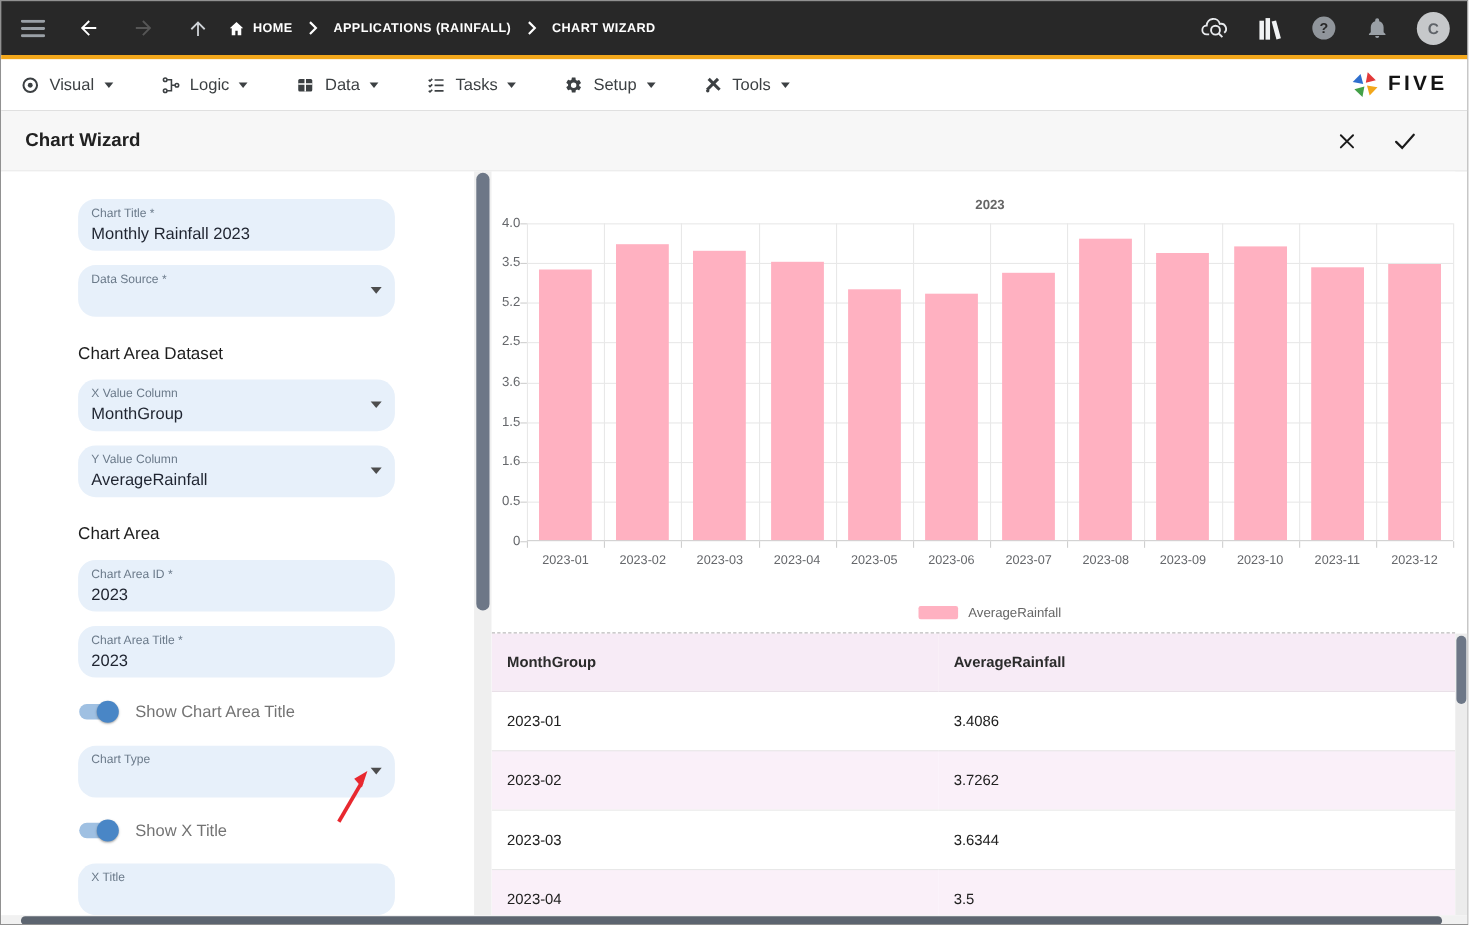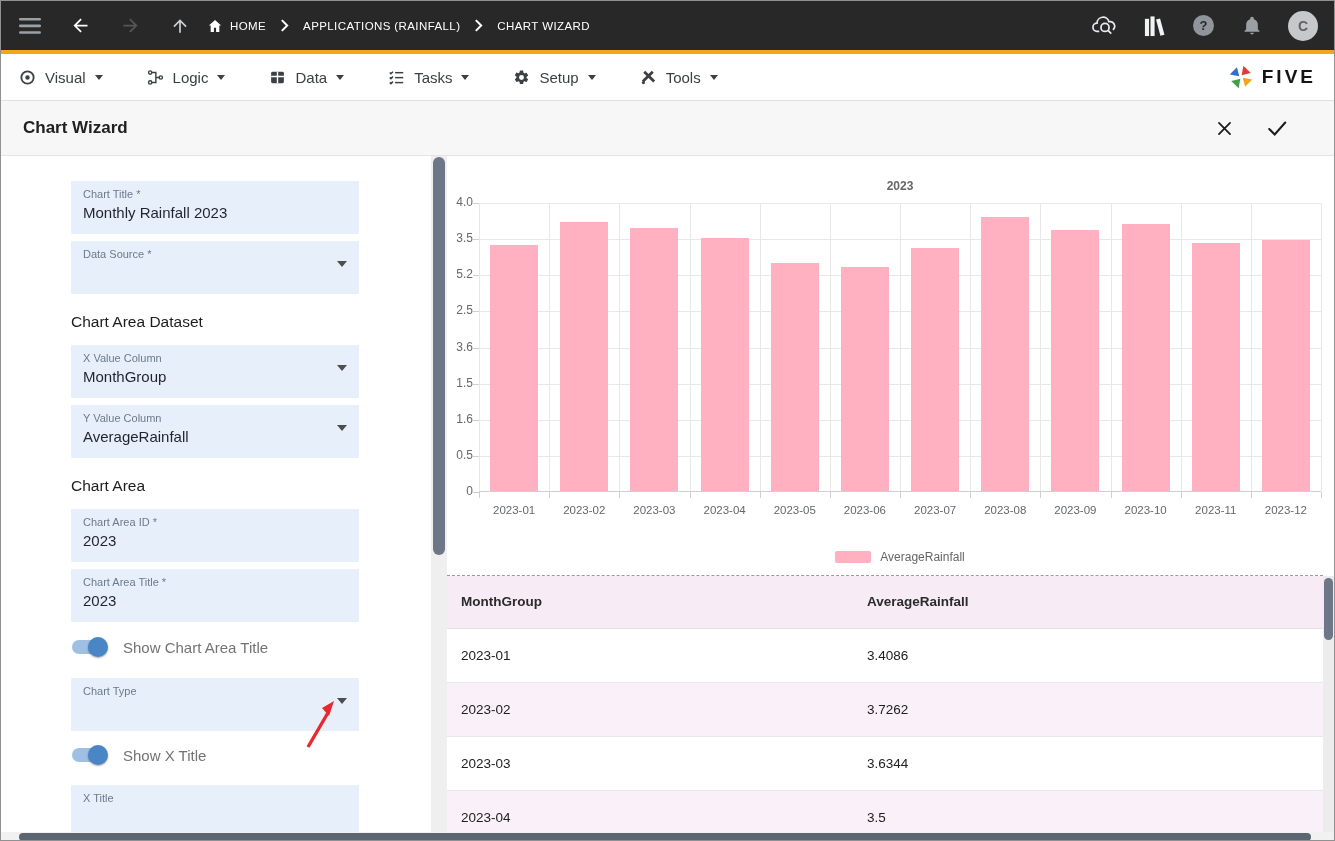--- a/index.html
+++ b/index.html
@@ -8,21 +8,21 @@
     position:relative; width:1335px; height:841px; overflow:hidden;
     border:1px solid #919191; background:#fff;
   }
 
   
   .navbar { position:absolute; left:0; top:0; width:100%; height:49px; background:#282828;
     display:flex; align-items:center; padding:0 16px; }
   .nav-left { display:flex; align-items:center; gap:24px; }
   .nav-icon-btn { display:flex; align-items:center; justify-content:center; width:26px; height:26px; cursor:pointer; }
   #breadcrumbs { display:flex; align-items:center; gap:14px; margin-left:14px; }
-  .crumb { display:flex; align-items:center; gap:7px; color:#fff; font-size:11.5px; font-weight:400;
+  .crumb { display:flex; align-items:center; gap:7px; color:#fff; font-size:11.5px; font-weight:700;
     letter-spacing:.4px; text-transform:uppercase; cursor:pointer; white-space:nowrap; }
   .crumb-sep { display:flex; align-items:center; }
   .nav-right { margin-left:auto; display:flex; align-items:center; gap:23px; }
   .avatar { width:30px; height:30px; border-radius:50%; background:#c6c8ca; color:#5f6368;
     display:flex; align-items:center; justify-content:center; font-size:14px; font-weight:700; cursor:pointer; }
   .accent-bar { position:absolute; left:0; top:49px; width:100%; height:4px; background:#F2A71B; }
 
   
   .menubar { position:absolute; left:0; top:53px; width:100%; height:47px; background:#fff;
     border-bottom:1px solid #e0e0e0; display:flex; align-items:center; padding:0 18px; }
@@ -39,21 +39,21 @@
     border-bottom:1px solid #e4e4e4; display:flex; align-items:center; padding:0 22px; }
   .page-title { font-size:17px; font-weight:700; color:#212121; }
   .header-actions { margin-left:auto; display:flex; align-items:center; gap:32px; padding-right:24px; }
   .header-icon { cursor:pointer; display:flex; align-items:center; }
 
   
   .content { position:absolute; left:0; top:155px; width:100%; height:686px; background:#fff; }
 
   
   .left-panel { position:absolute; left:0; top:0; width:430px; height:676px; overflow:hidden; background:#fff; }
-  .field { position:absolute; left:70px; width:288px; height:53px; background:#e7f0fa; border-radius:1px;
+  .field { position:absolute; left:70px; width:288px; height:47px; background:#e7f0fa; border-radius:16px;
     padding:7px 12px 0 12px; cursor:pointer; }
   .field-label { font-size:11px; color:#6b7a8a; line-height:13px; }
   .field-value { font-size:15px; color:#1f2430; line-height:20px; margin-top:2px; }
   .dd-caret { position:absolute; right:12px; top:20px; width:0; height:0;
     border-left:5px solid transparent; border-right:5px solid transparent; border-top:6px solid #4d4d4d; }
   .section-heading { position:absolute; left:70px; font-size:15.5px; font-weight:500; color:#1d1d1d; }
   .toggle-row { position:absolute; left:70px; display:flex; align-items:center; height:26px; }
   .switch { position:relative; width:37px; height:20px; display:inline-block; cursor:pointer; flex:0 0 auto; }
   .switch .track { position:absolute; left:1px; top:3px; width:34px; height:14px; border-radius:7px; background:#9fc0e2; }
   .switch .knob { position:absolute; top:0; left:0; width:20px; height:20px; border-radius:50%; background:#bdbdbd;

